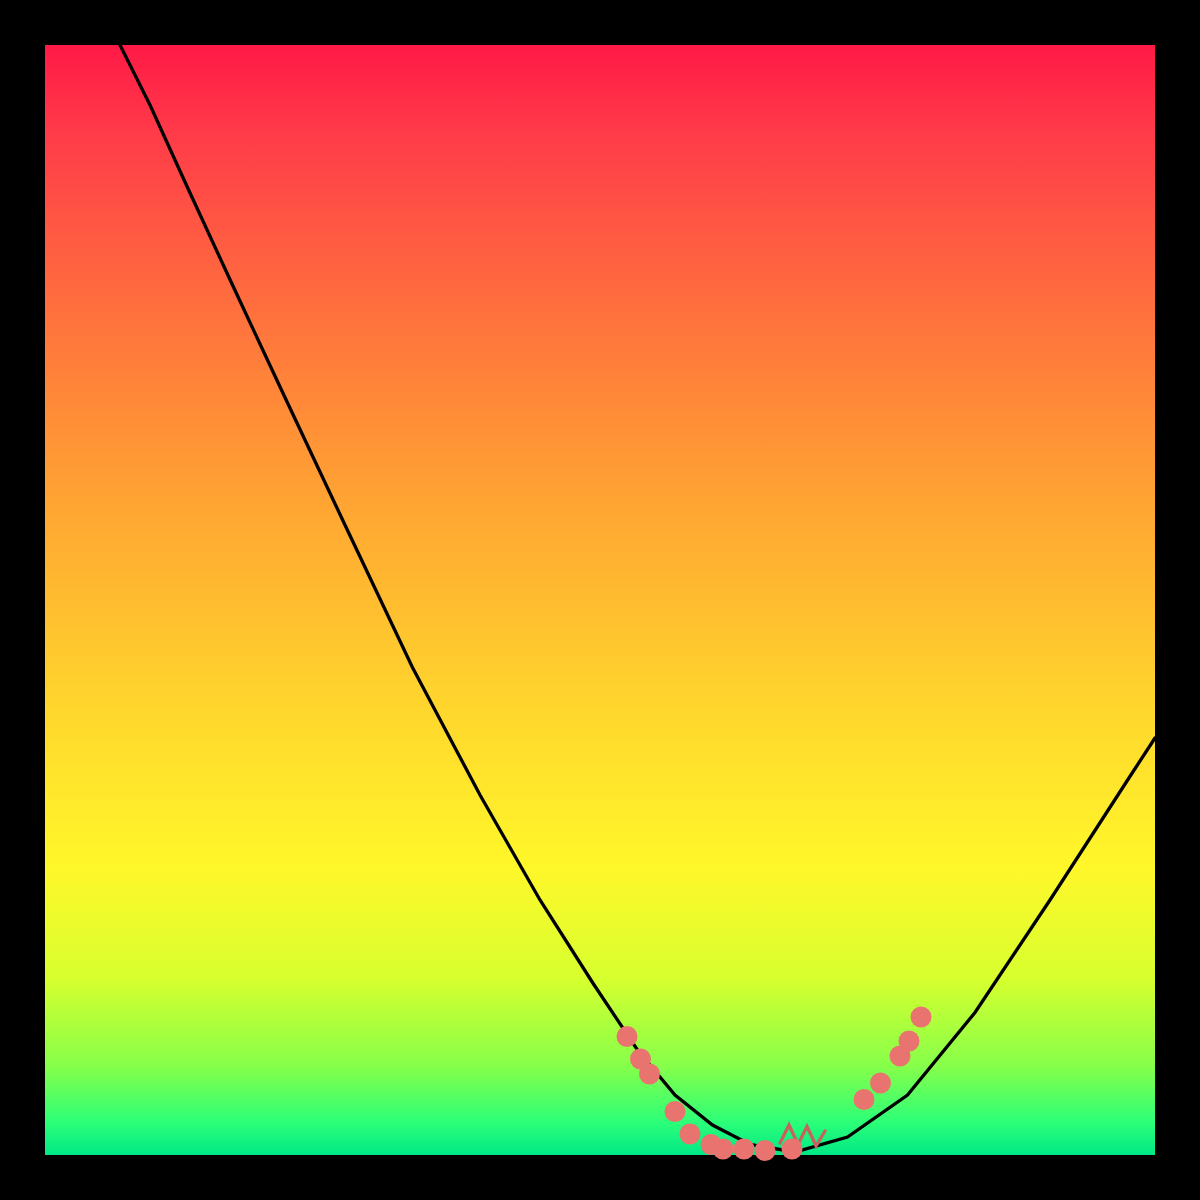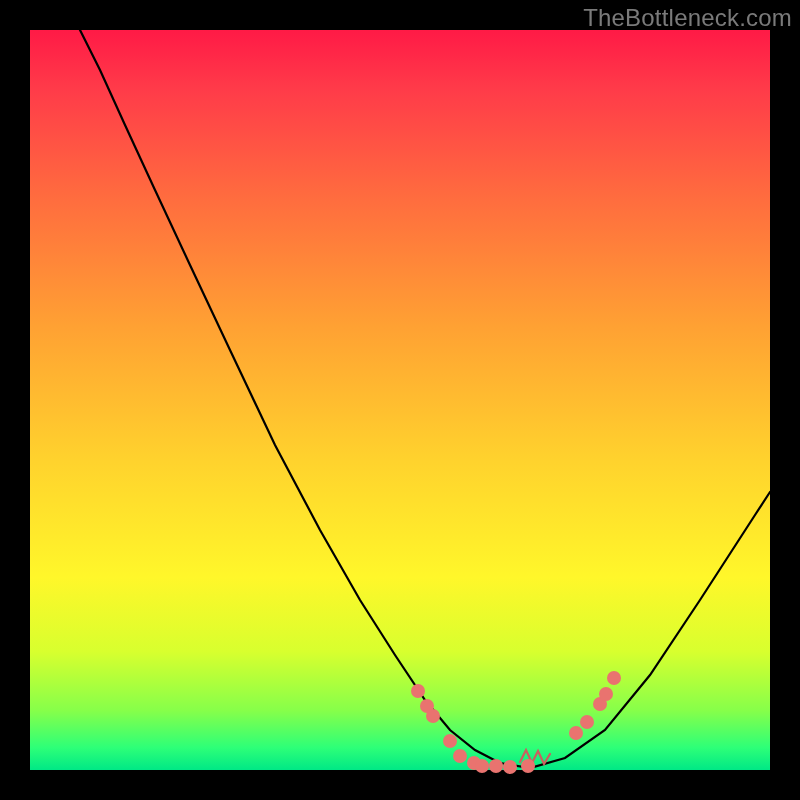--- a/index.html
+++ b/index.html
@@ -79,14 +79,13 @@
           <circle cx="480" cy="737" r="7" fill="#e9736f" stroke="#d05a56" stroke-width="0"></circle>
           <circle cx="498" cy="736" r="7" fill="#e9736f" stroke="#d05a56" stroke-width="0"></circle>
           <circle cx="546" cy="703" r="7" fill="#e9736f" stroke="#d05a56" stroke-width="0"></circle>
           <circle cx="557" cy="692" r="7" fill="#e9736f" stroke="#d05a56" stroke-width="0"></circle>
           <circle cx="570" cy="674" r="7" fill="#e9736f" stroke="#d05a56" stroke-width="0"></circle>
           <circle cx="576" cy="664" r="7" fill="#e9736f" stroke="#d05a56" stroke-width="0"></circle>
           <circle cx="584" cy="648" r="7" fill="#e9736f" stroke="#d05a56" stroke-width="0"></circle>
         </g>
     </svg>
   </div>
-  <div class="watermark">TheBottleneck.com</div>
 </div>
 
 </body></html>

